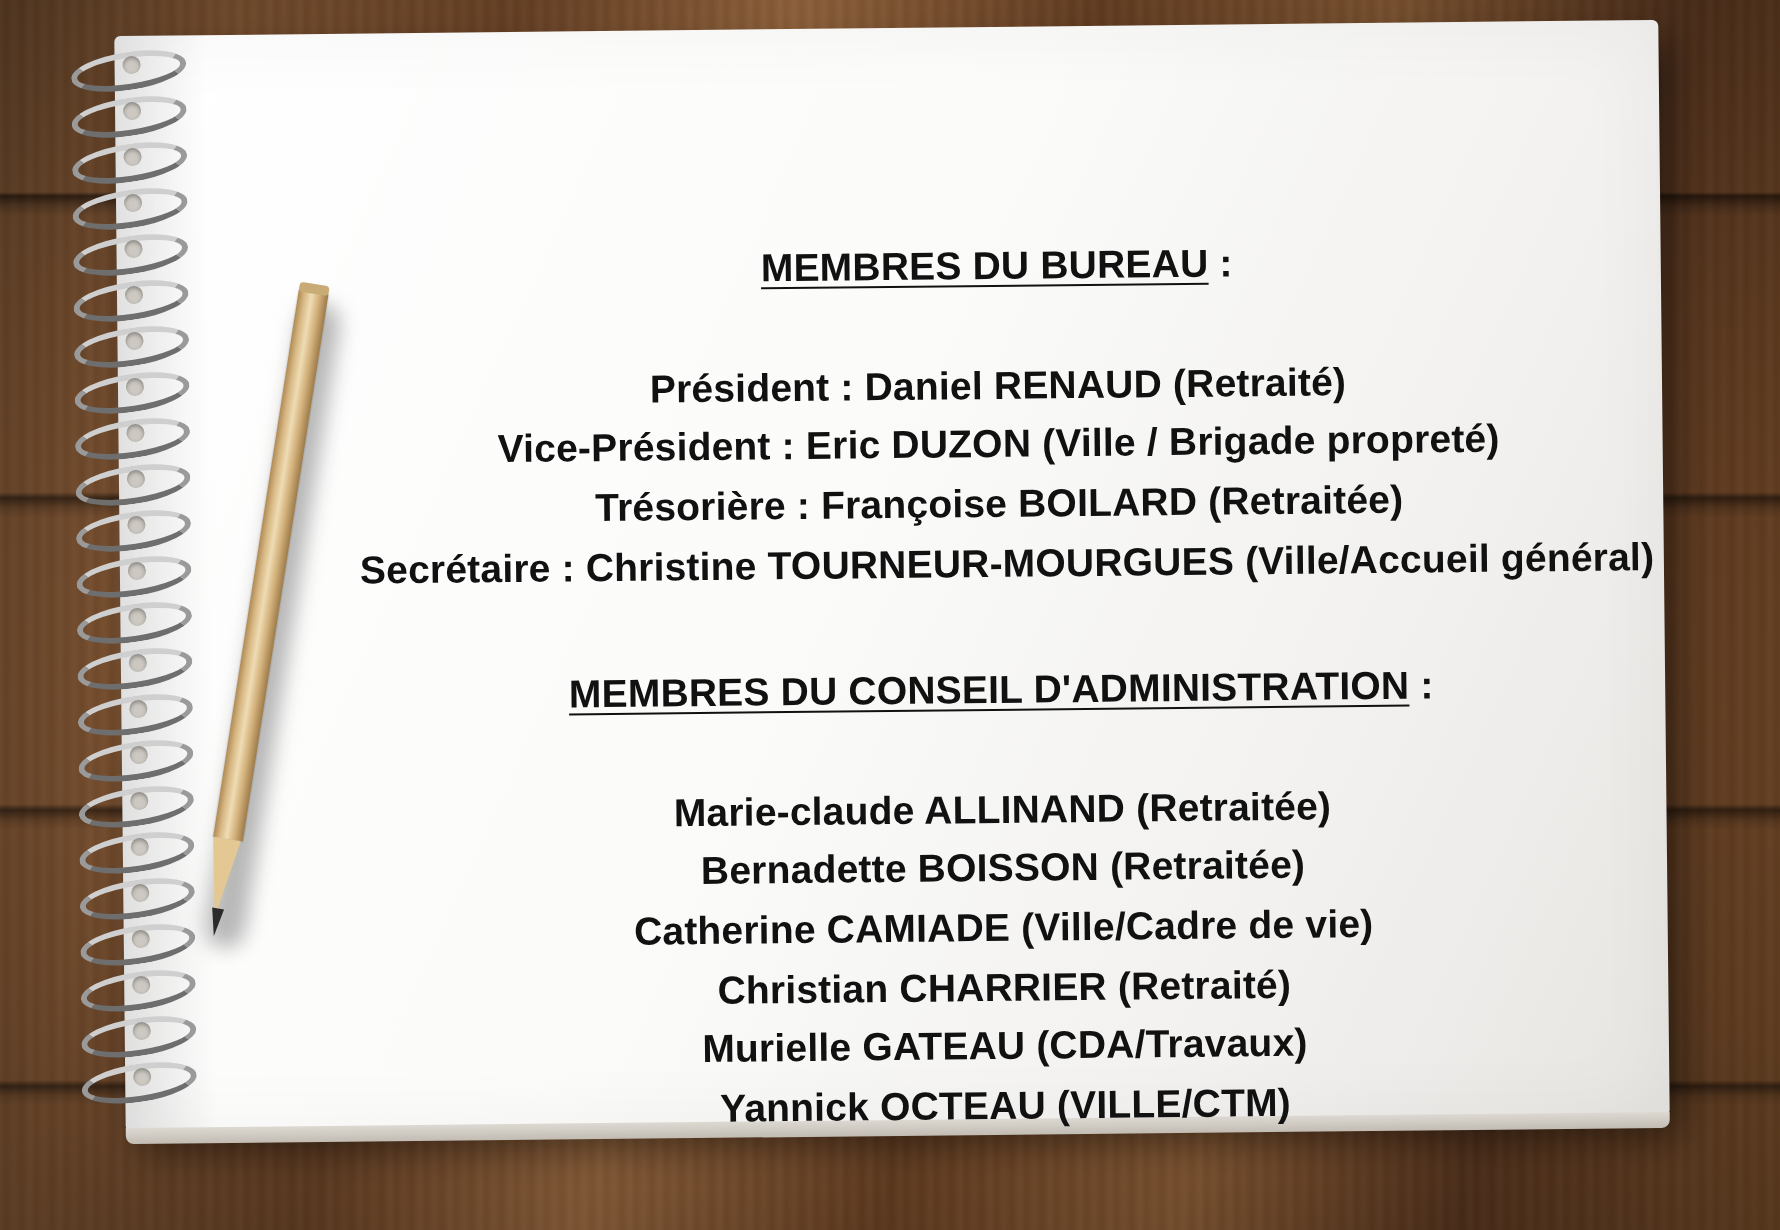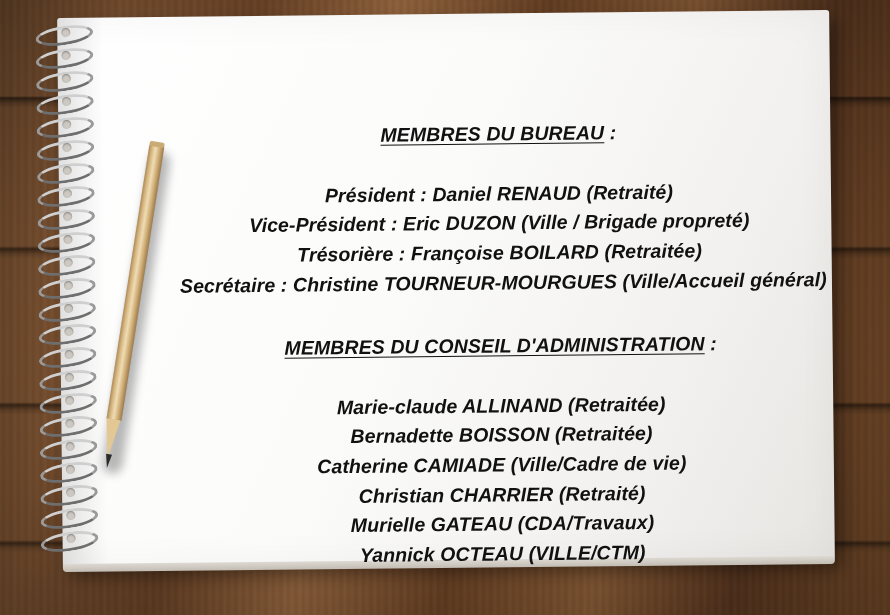--- a/index.html
+++ b/index.html
@@ -13,21 +13,20 @@
     font-family: "Liberation Sans", sans-serif;
     background: #3c2a1d;
   }
 
   
   .scene {
     position: relative;
     width: 890px;
     height: 615px;
     overflow: hidden;
-    font-style: italic;
   }
   .wood {
     position: absolute;
     inset: 0;
     background:
       
       linear-gradient(to bottom,
         rgba(0,0,0,0.00) 0px,
         rgba(0,0,0,0.00) 96px,
         rgba(0,0,0,0.55) 98px,

